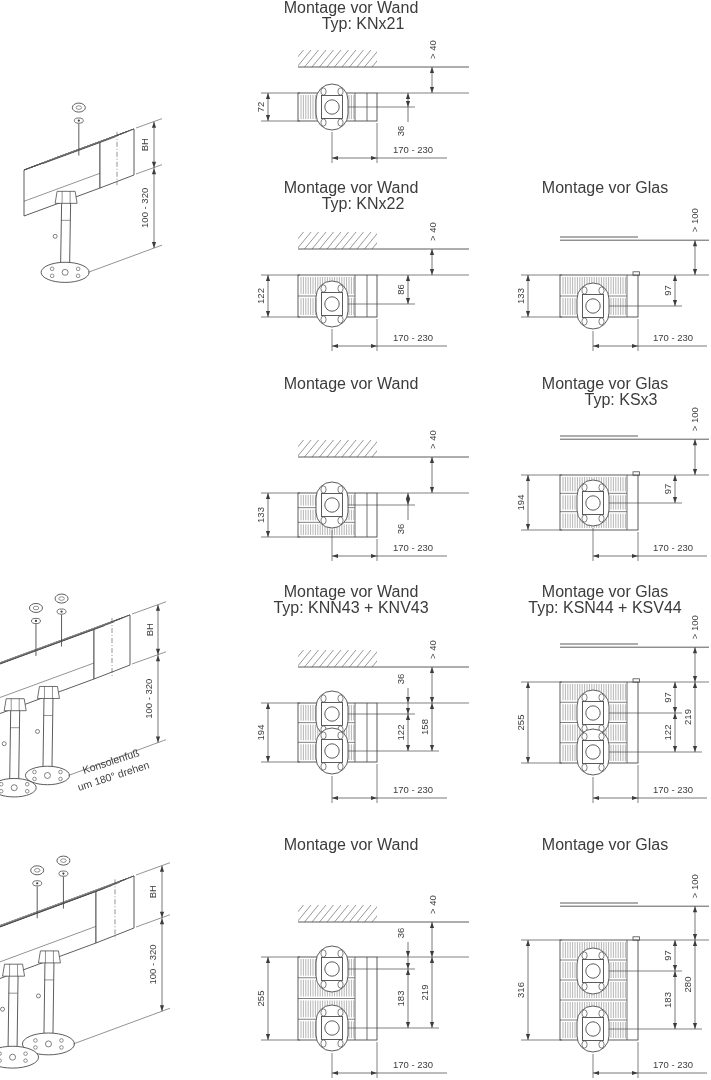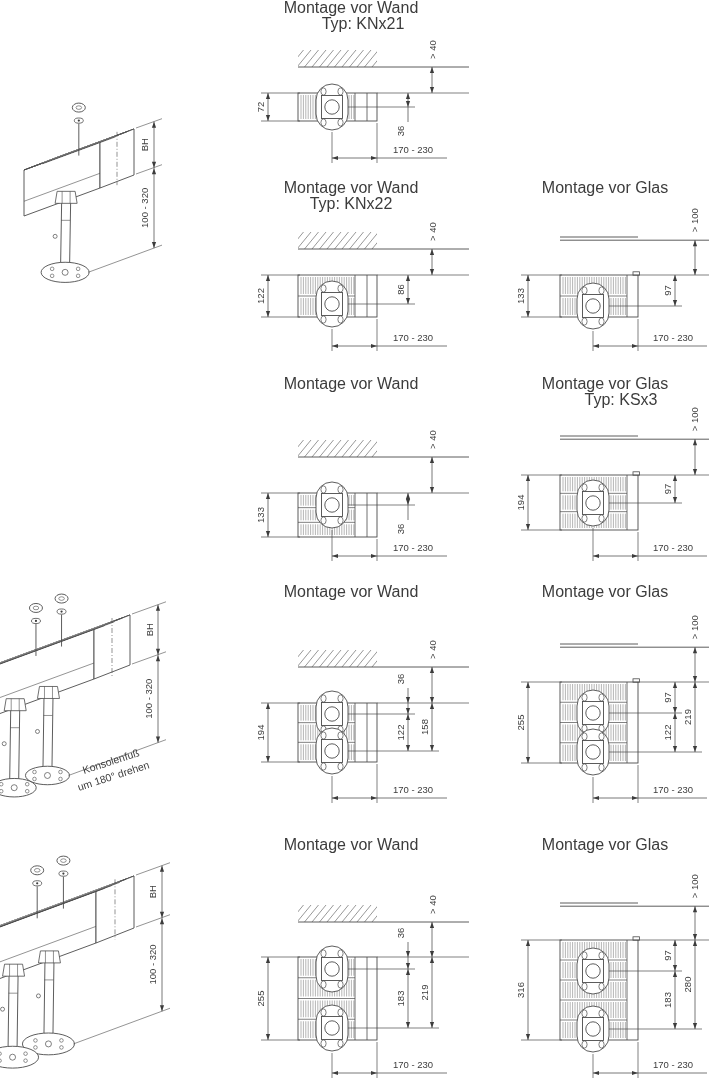--- a/index.html
+++ b/index.html
@@ -409,21 +409,21 @@
         <line x1="87" y1="132" x2="87" y2="163" stroke="#4b4b4b" stroke-width="0.7"></line>
         <line x1="132" y1="123" x2="132" y2="163" stroke="#4b4b4b" stroke-width="0.7"></line>
         <line x1="87" y1="158" x2="202" y2="158" stroke="#4b4b4b" stroke-width="0.75"></line>
         <polygon points="87,158 93,155.9 93,160.1" fill="#3c3c3c"></polygon>
         <polygon points="132,158 126,155.9 126,160.1" fill="#3c3c3c"></polygon>
         <text x="148" y="153" class="dimtxt" text-anchor="start">170 - 230</text>
       </svg>
     </section>
   <section class="sec" id="d-knx22" style="left: 245px; top: 176px; width: 235px; height: 192px;">
     <div class="t1" style="width: 212px; top: 4px; left: 0px;">Montage vor Wand</div>
-    <div class="t2" style="width: 212px; top: 20px; left: 0px;">Typ: KNx22</div>
+    <div class="t2" style="width: 212px; top: 20px; left: 12px;">Typ: KNx22</div>
   <svg width="235" height="192" viewBox="0 0 235 192">
         <clipPath id="hc-knx22">
           <rect x="53" y="56" width="79" height="17"></rect>
         </clipPath>
         <g clip-path="url(#hc-knx22)">
           <line x1="37" y1="73" x2="51" y2="56" stroke="#7d7d7d" stroke-width="0.8"></line>
           <line x1="44.5" y1="73" x2="58.5" y2="56" stroke="#7d7d7d" stroke-width="0.8"></line>
           <line x1="52" y1="73" x2="66" y2="56" stroke="#7d7d7d" stroke-width="0.8"></line>
           <line x1="59.5" y1="73" x2="73.5" y2="56" stroke="#7d7d7d" stroke-width="0.8"></line>
           <line x1="67" y1="73" x2="81" y2="56" stroke="#7d7d7d" stroke-width="0.8"></line>
@@ -859,20 +859,21 @@
         <line x1="88" y1="156" x2="88" y2="189" stroke="#4b4b4b" stroke-width="0.7"></line>
         <line x1="133" y1="160" x2="133" y2="189" stroke="#4b4b4b" stroke-width="0.7"></line>
         <line x1="88" y1="184" x2="202" y2="184" stroke="#4b4b4b" stroke-width="0.75"></line>
         <polygon points="88,184 94,181.9 94,186.1" fill="#3c3c3c"></polygon>
         <polygon points="133,184 127,181.9 127,186.1" fill="#3c3c3c"></polygon>
         <text x="148" y="179" class="dimtxt" text-anchor="start">170 - 230</text>
       </svg>
     </section>
   <section class="sec" id="d-knn43" style="left: 245px; top: 580px; width: 235px; height: 232px;">
     <div class="t1" style="width: 212px; top: 4px; left: 0px;">Montage vor Wand</div>
+    <div class="t2" style="width: 212px; top: 20px; left: 0px;">Typ: KNN43 + KNV43</div>
   <svg width="235" height="232" viewBox="0 0 235 232">
         <clipPath id="hc-knn43">
           <rect x="53" y="70" width="79" height="17"></rect>
         </clipPath>
         <g clip-path="url(#hc-knn43)">
           <line x1="37" y1="87" x2="51" y2="70" stroke="#7d7d7d" stroke-width="0.8"></line>
           <line x1="44.5" y1="87" x2="58.5" y2="70" stroke="#7d7d7d" stroke-width="0.8"></line>
           <line x1="52" y1="87" x2="66" y2="70" stroke="#7d7d7d" stroke-width="0.8"></line>
           <line x1="59.5" y1="87" x2="73.5" y2="70" stroke="#7d7d7d" stroke-width="0.8"></line>
           <line x1="67" y1="87" x2="81" y2="70" stroke="#7d7d7d" stroke-width="0.8"></line>
@@ -1003,20 +1004,21 @@
         <line x1="87" y1="196" x2="87" y2="223" stroke="#4b4b4b" stroke-width="0.7"></line>
         <line x1="132" y1="184" x2="132" y2="223" stroke="#4b4b4b" stroke-width="0.7"></line>
         <line x1="87" y1="218" x2="202" y2="218" stroke="#4b4b4b" stroke-width="0.75"></line>
         <polygon points="87,218 93,215.9 93,220.1" fill="#3c3c3c"></polygon>
         <polygon points="132,218 126,215.9 126,220.1" fill="#3c3c3c"></polygon>
         <text x="148" y="213" class="dimtxt" text-anchor="start">170 - 230</text>
       </svg>
     </section>
   <section class="sec" id="d-ksn44" style="left: 505px; top: 580px; width: 206px; height: 232px;">
     <div class="t1" style="width: 200px; top: 4px; left: 0px;">Montage vor Glas</div>
+    <div class="t2" style="width: 200px; top: 20px; left: 0px;">Typ: KSN44 + KSV44</div>
   <svg width="206" height="232" viewBox="0 0 206 232">
         <line x1="55" y1="64" x2="133" y2="64" stroke="#4b4b4b" stroke-width="0.9"></line>
         <line x1="55" y1="67.2" x2="204" y2="67.2" stroke="#4b4b4b" stroke-width="0.9"></line>
         <line x1="58" y1="104" x2="58" y2="120.25" stroke="#6b6b6b" stroke-width="0.5"></line>
         <line x1="60.4" y1="104" x2="60.4" y2="120.25" stroke="#6b6b6b" stroke-width="0.5"></line>
         <line x1="62.8" y1="104" x2="62.8" y2="120.25" stroke="#6b6b6b" stroke-width="0.5"></line>
         <line x1="65.2" y1="104" x2="65.2" y2="120.25" stroke="#6b6b6b" stroke-width="0.5"></line>
         <line x1="67.60000000000001" y1="104" x2="67.60000000000001" y2="120.25" stroke="#6b6b6b" stroke-width="0.5"></line>
         <line x1="70.00000000000001" y1="104" x2="70.00000000000001" y2="120.25" stroke="#6b6b6b" stroke-width="0.5"></line>
         <line x1="72.40000000000002" y1="104" x2="72.40000000000002" y2="120.25" stroke="#6b6b6b" stroke-width="0.5"></line>

